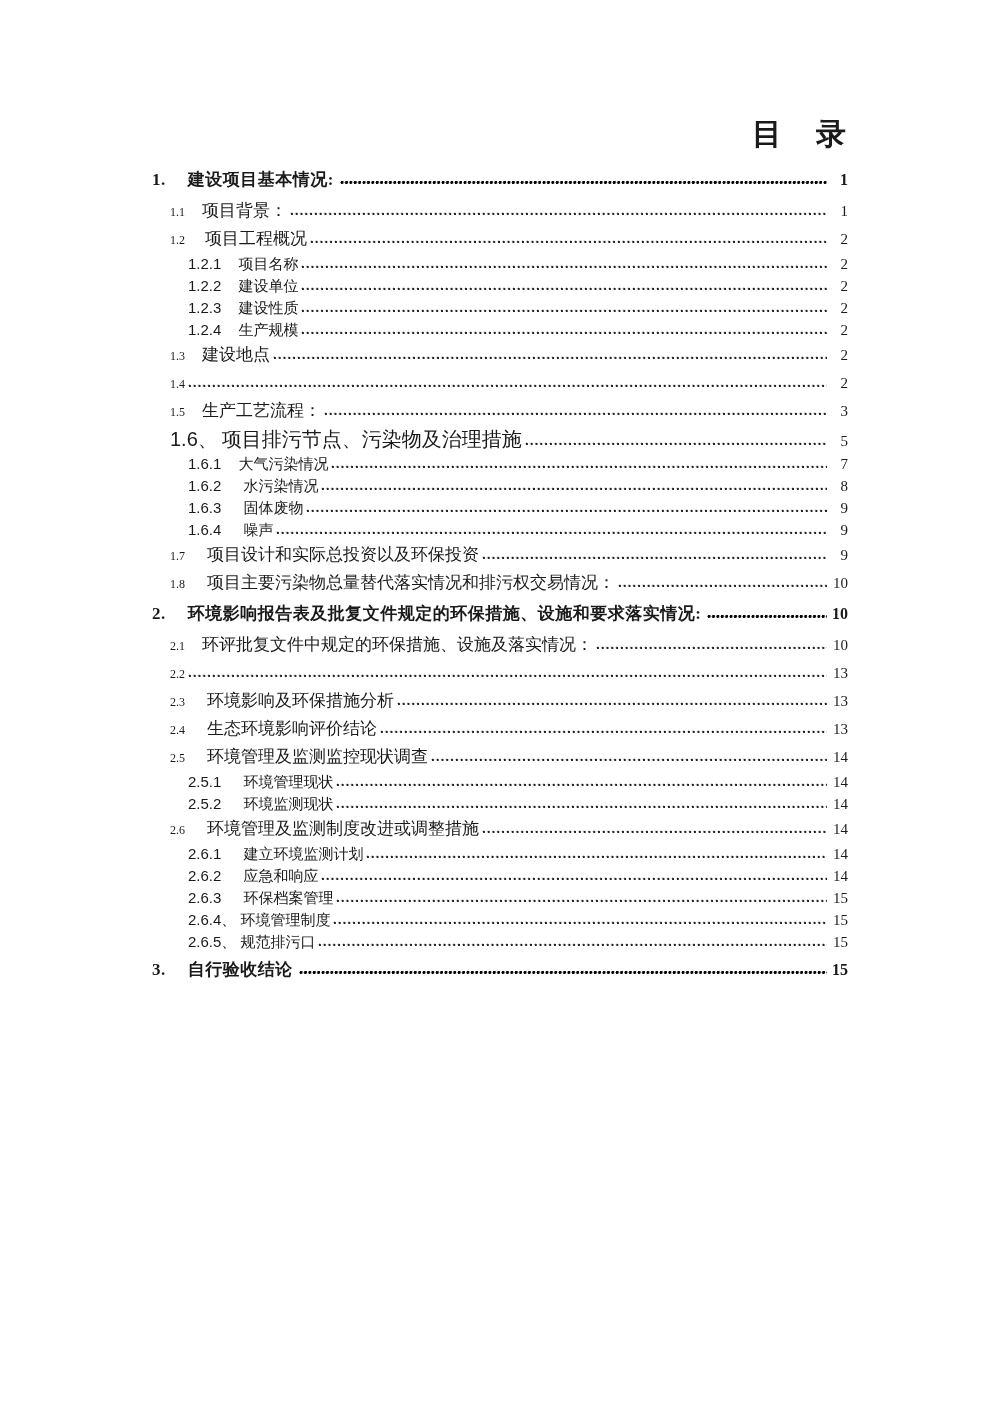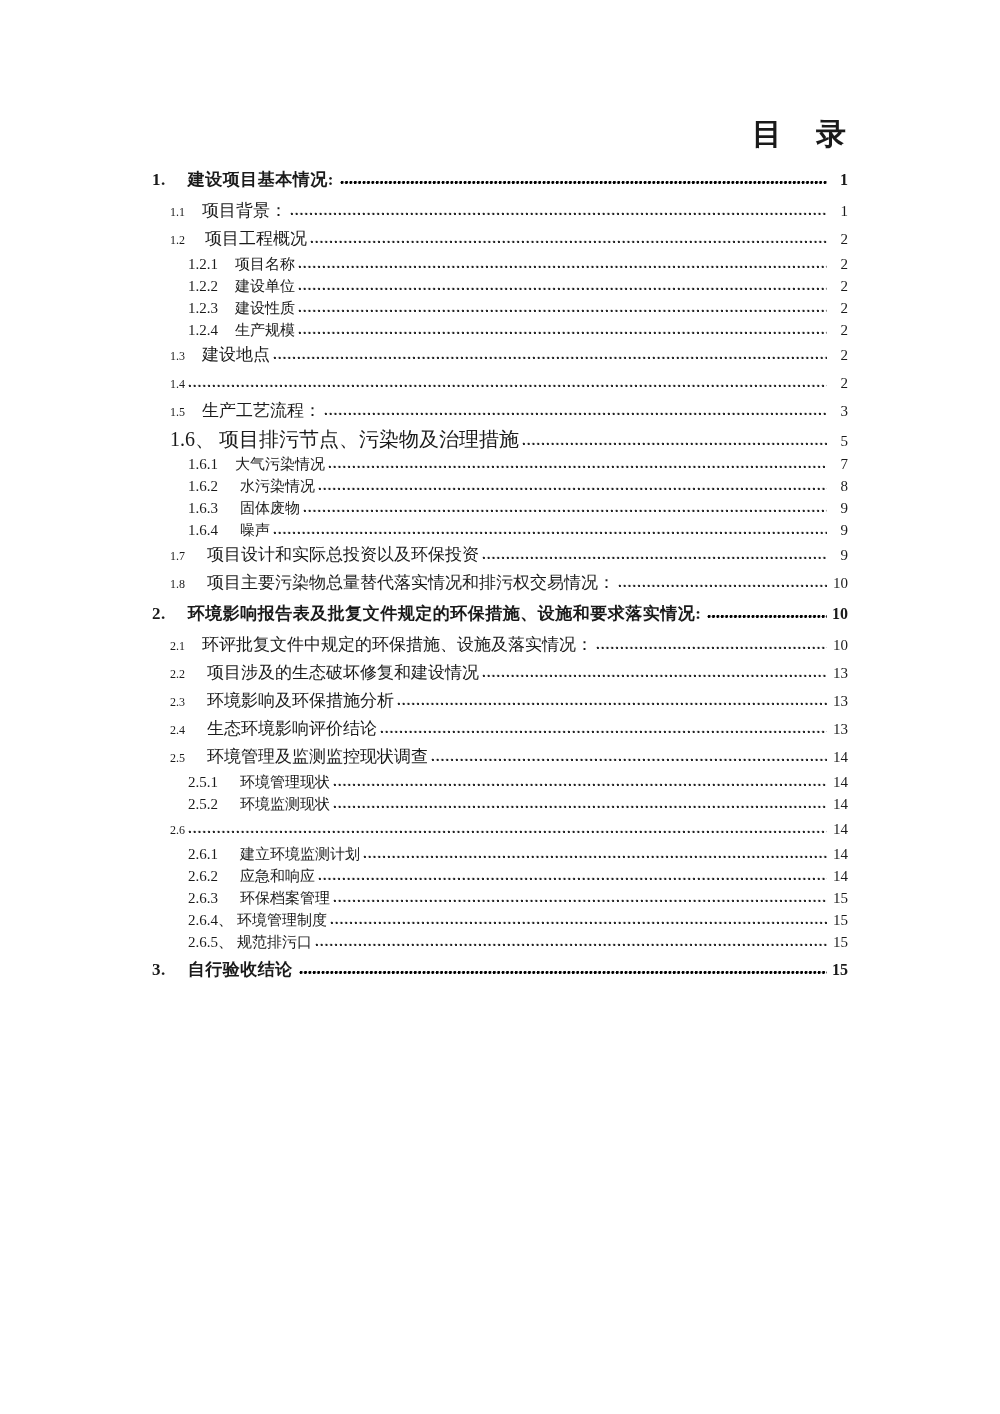--- a/index.html
+++ b/index.html
@@ -64,21 +64,21 @@
   }
   
   .s-h2 .label{
     font-family:"Liberation Sans","DejaVu Sans",sans-serif;
     font-weight:normal;
     font-size:17px;
   }
   .s-h2 .num{font-size:12px;}
   
   .s-plain .num,.s-plain .label{
-    font-family:Liberation Serif, serif;
+    font-family:Liberation Sans, sans-serif;
     font-weight:normal;
     font-size:15px;
     text-align:center;
   }
   .l2.s-plain .num,.l2.s-plain .label{font-size:20px;}
   
   .leader{
     flex:1 1 auto;
     height:4px;
     margin-left:3px;
@@ -213,21 +213,20 @@
     <span class="pg">10</span>
   </div>
       <div class="row l2 s-h2 gap-m">
     <span class="num">2.1</span>
     <span class="label">环评批复文件中规定的环保措施、设施及落实情况：</span>
     <span class="leader"></span>
     <span class="pg">10</span>
   </div>
       <div class="row l2 s-h2 gap-s">
     <span class="num">2.2</span>
-    <span class="label">项目涉及的生态破坏修复和建设情况</span>
     <span class="leader"></span>
     <span class="pg">13</span>
   </div>
       <div class="row l2 s-h2 gap-s">
     <span class="num">2.3</span>
     <span class="label">环境影响及环保措施分析</span>
     <span class="leader"></span>
     <span class="pg">13</span>
   </div>
       <div class="row l2 s-h2 gap-s">
@@ -249,20 +248,21 @@
     <span class="pg">14</span>
   </div>
       <div class="row l3 s-plain gap-s">
     <span class="num">2.5.2</span>
     <span class="label">环境监测现状</span>
     <span class="leader"></span>
     <span class="pg">14</span>
   </div>
       <div class="row l2 s-h2 gap-s">
     <span class="num">2.6</span>
+    <span class="label">环境管理及监测制度改进或调整措施</span>
     <span class="leader"></span>
     <span class="pg">14</span>
   </div>
       <div class="row l3 s-plain gap-s">
     <span class="num">2.6.1</span>
     <span class="label">建立环境监测计划</span>
     <span class="leader"></span>
     <span class="pg">14</span>
   </div>
       <div class="row l3 s-plain gap-s">

